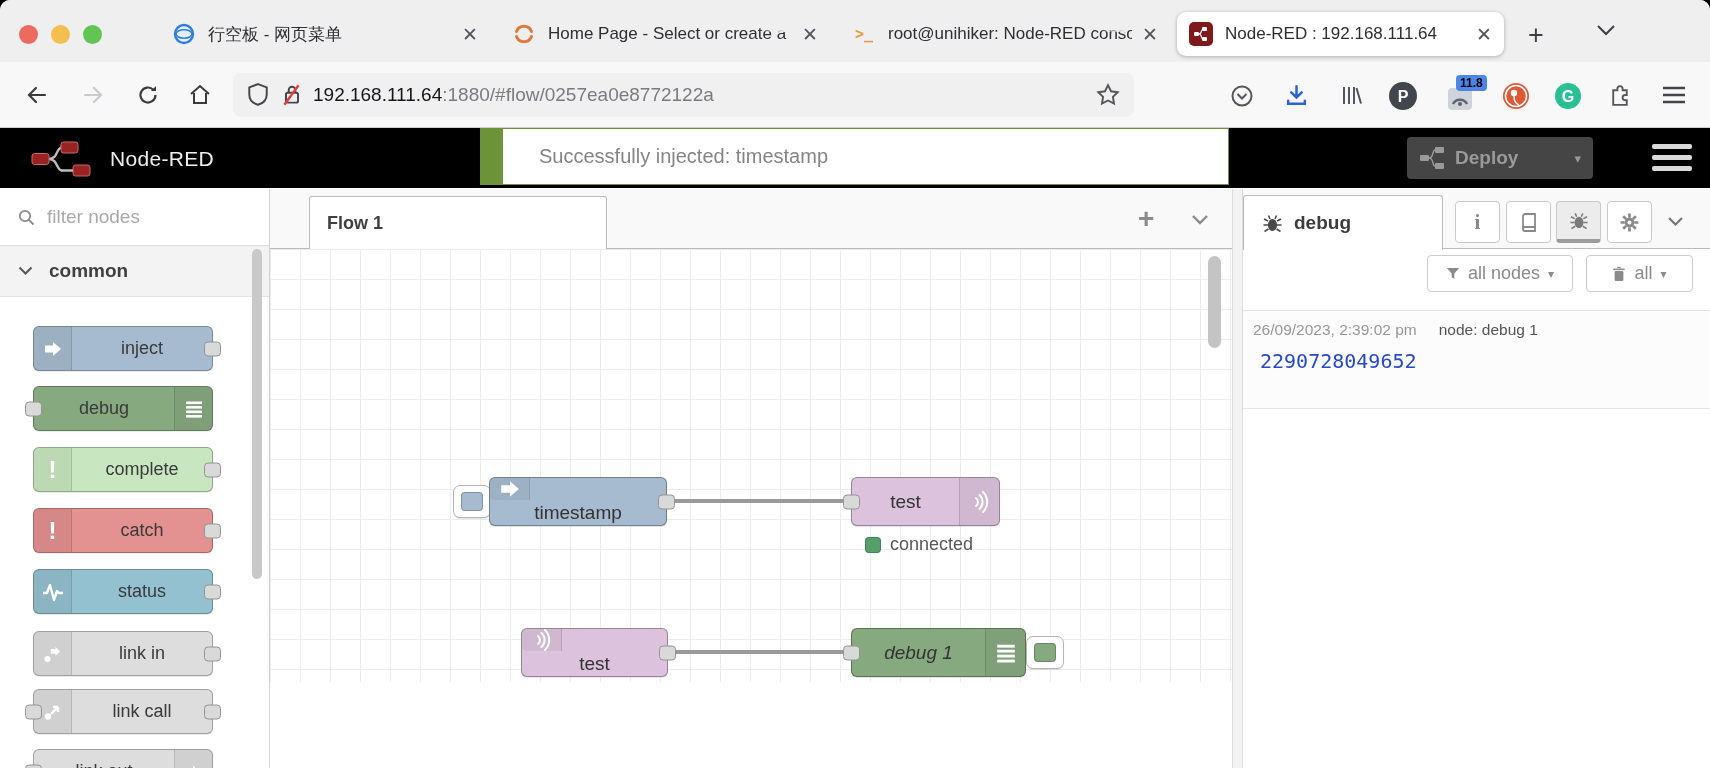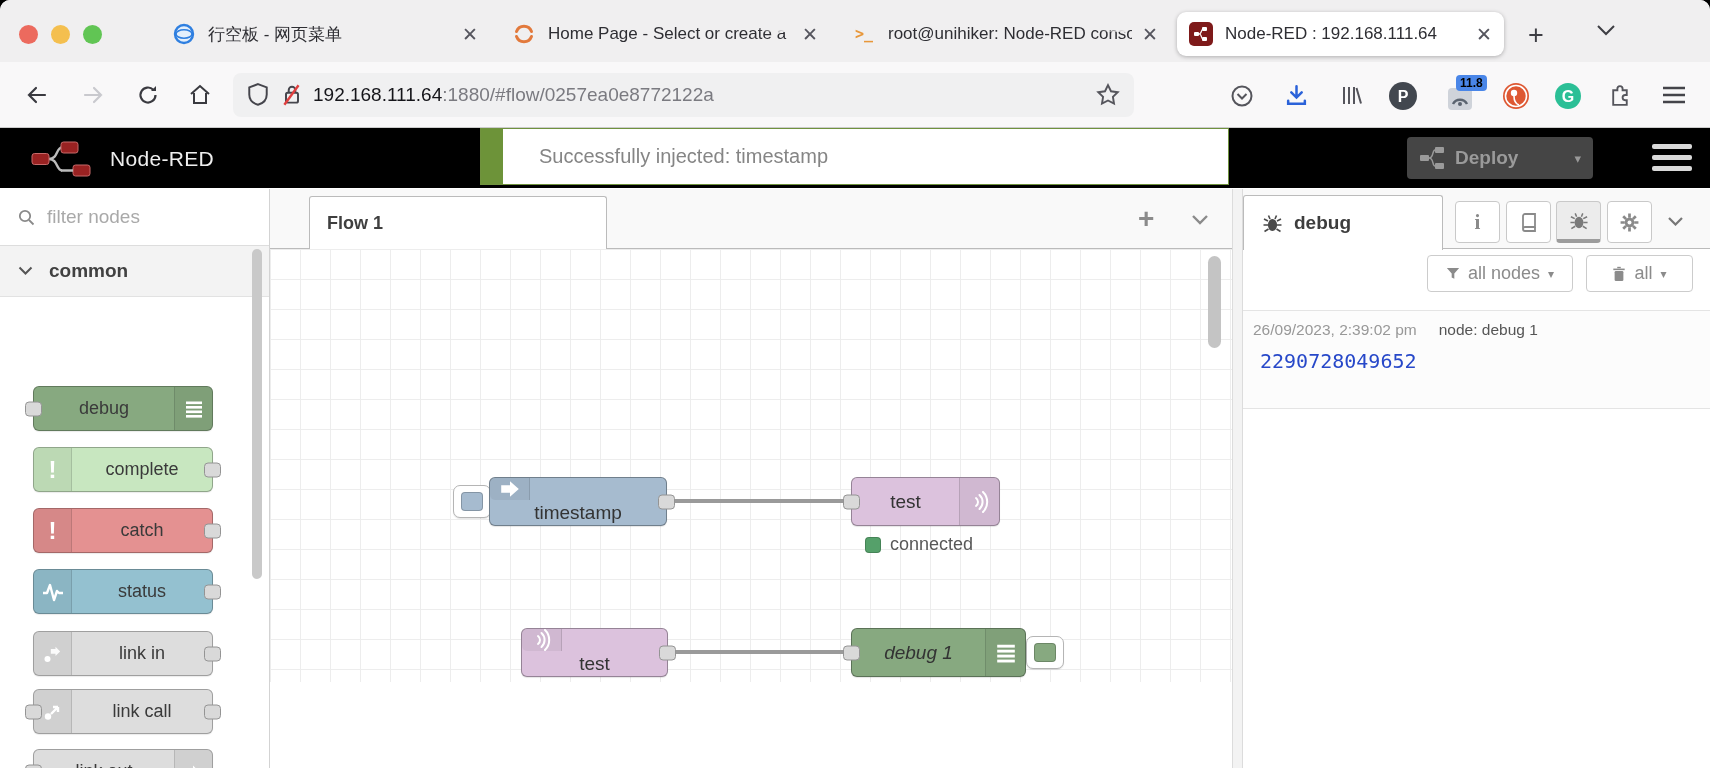--- a/index.html
+++ b/index.html
@@ -337,20 +337,29 @@
           </svg>
         <input class="filter-input" placeholder="filter nodes" style="">
       </div>
       <div class="category">
         <svg width="15" height="10" viewBox="0 0 15 10" fill="none" stroke="#555" stroke-width="2">
             <path d="M1.5 1.5l6 6 6-6"></path>
           </svg>
         <span class="category-label">common</span>
       </div>
 
+      <div class="pnode" style="top: 137px; background-color: rgb(166, 187, 207);">
+        <div class="picon">
+            <svg width="20" height="20" viewBox="0 0 20 20">
+              <path d="M2 6.5h8V3l8 7-8 7v-3.5H2z" fill="#fff"></path>
+            </svg>
+          </div>
+        <span class="plabel">inject</span>
+        <span class="port pr"></span>
+      </div>
 
       <div class="pnode rev" style="top: 197px; background-color: rgb(135, 169, 128);">
         <div class="picon">
             <svg width="20" height="20" viewBox="0 0 20 20" fill="#fff">
               <rect x="2" y="2.5" width="16" height="2.6"></rect>
               <rect x="2" y="7" width="16" height="2.6"></rect>
               <rect x="2" y="11.5" width="16" height="2.6"></rect>
               <rect x="2" y="16" width="16" height="2.6"></rect>
             </svg>
           </div>

